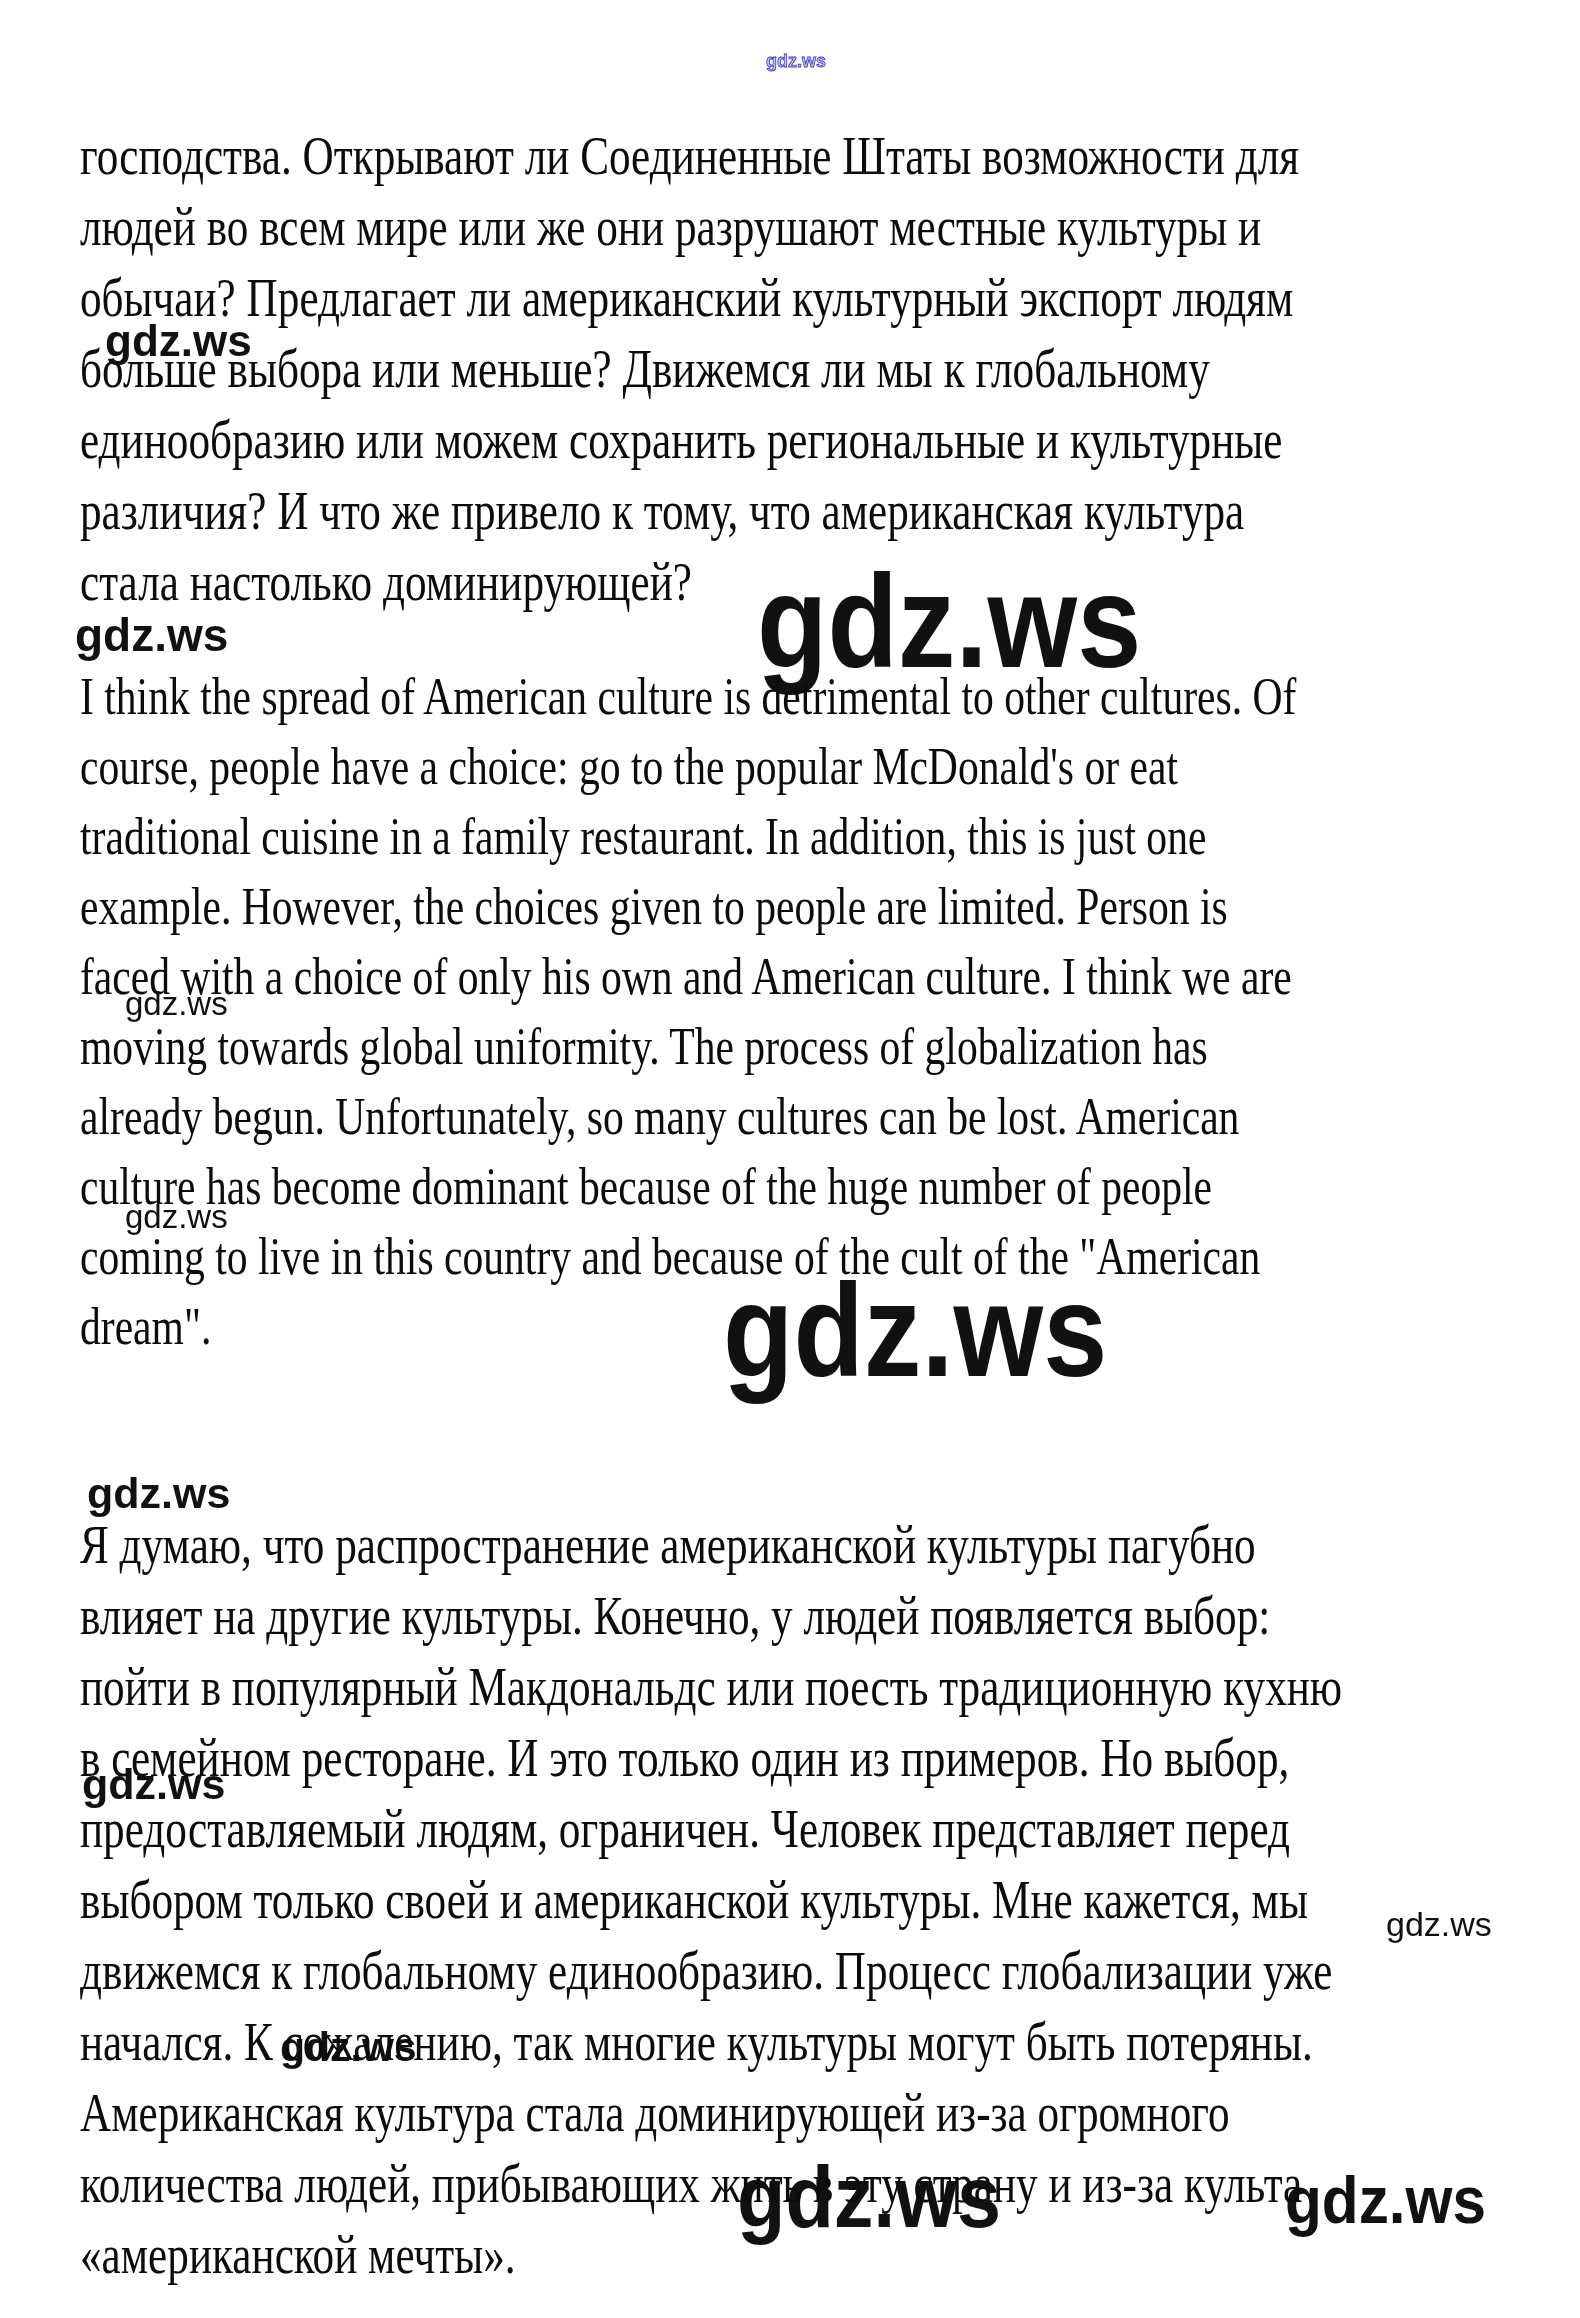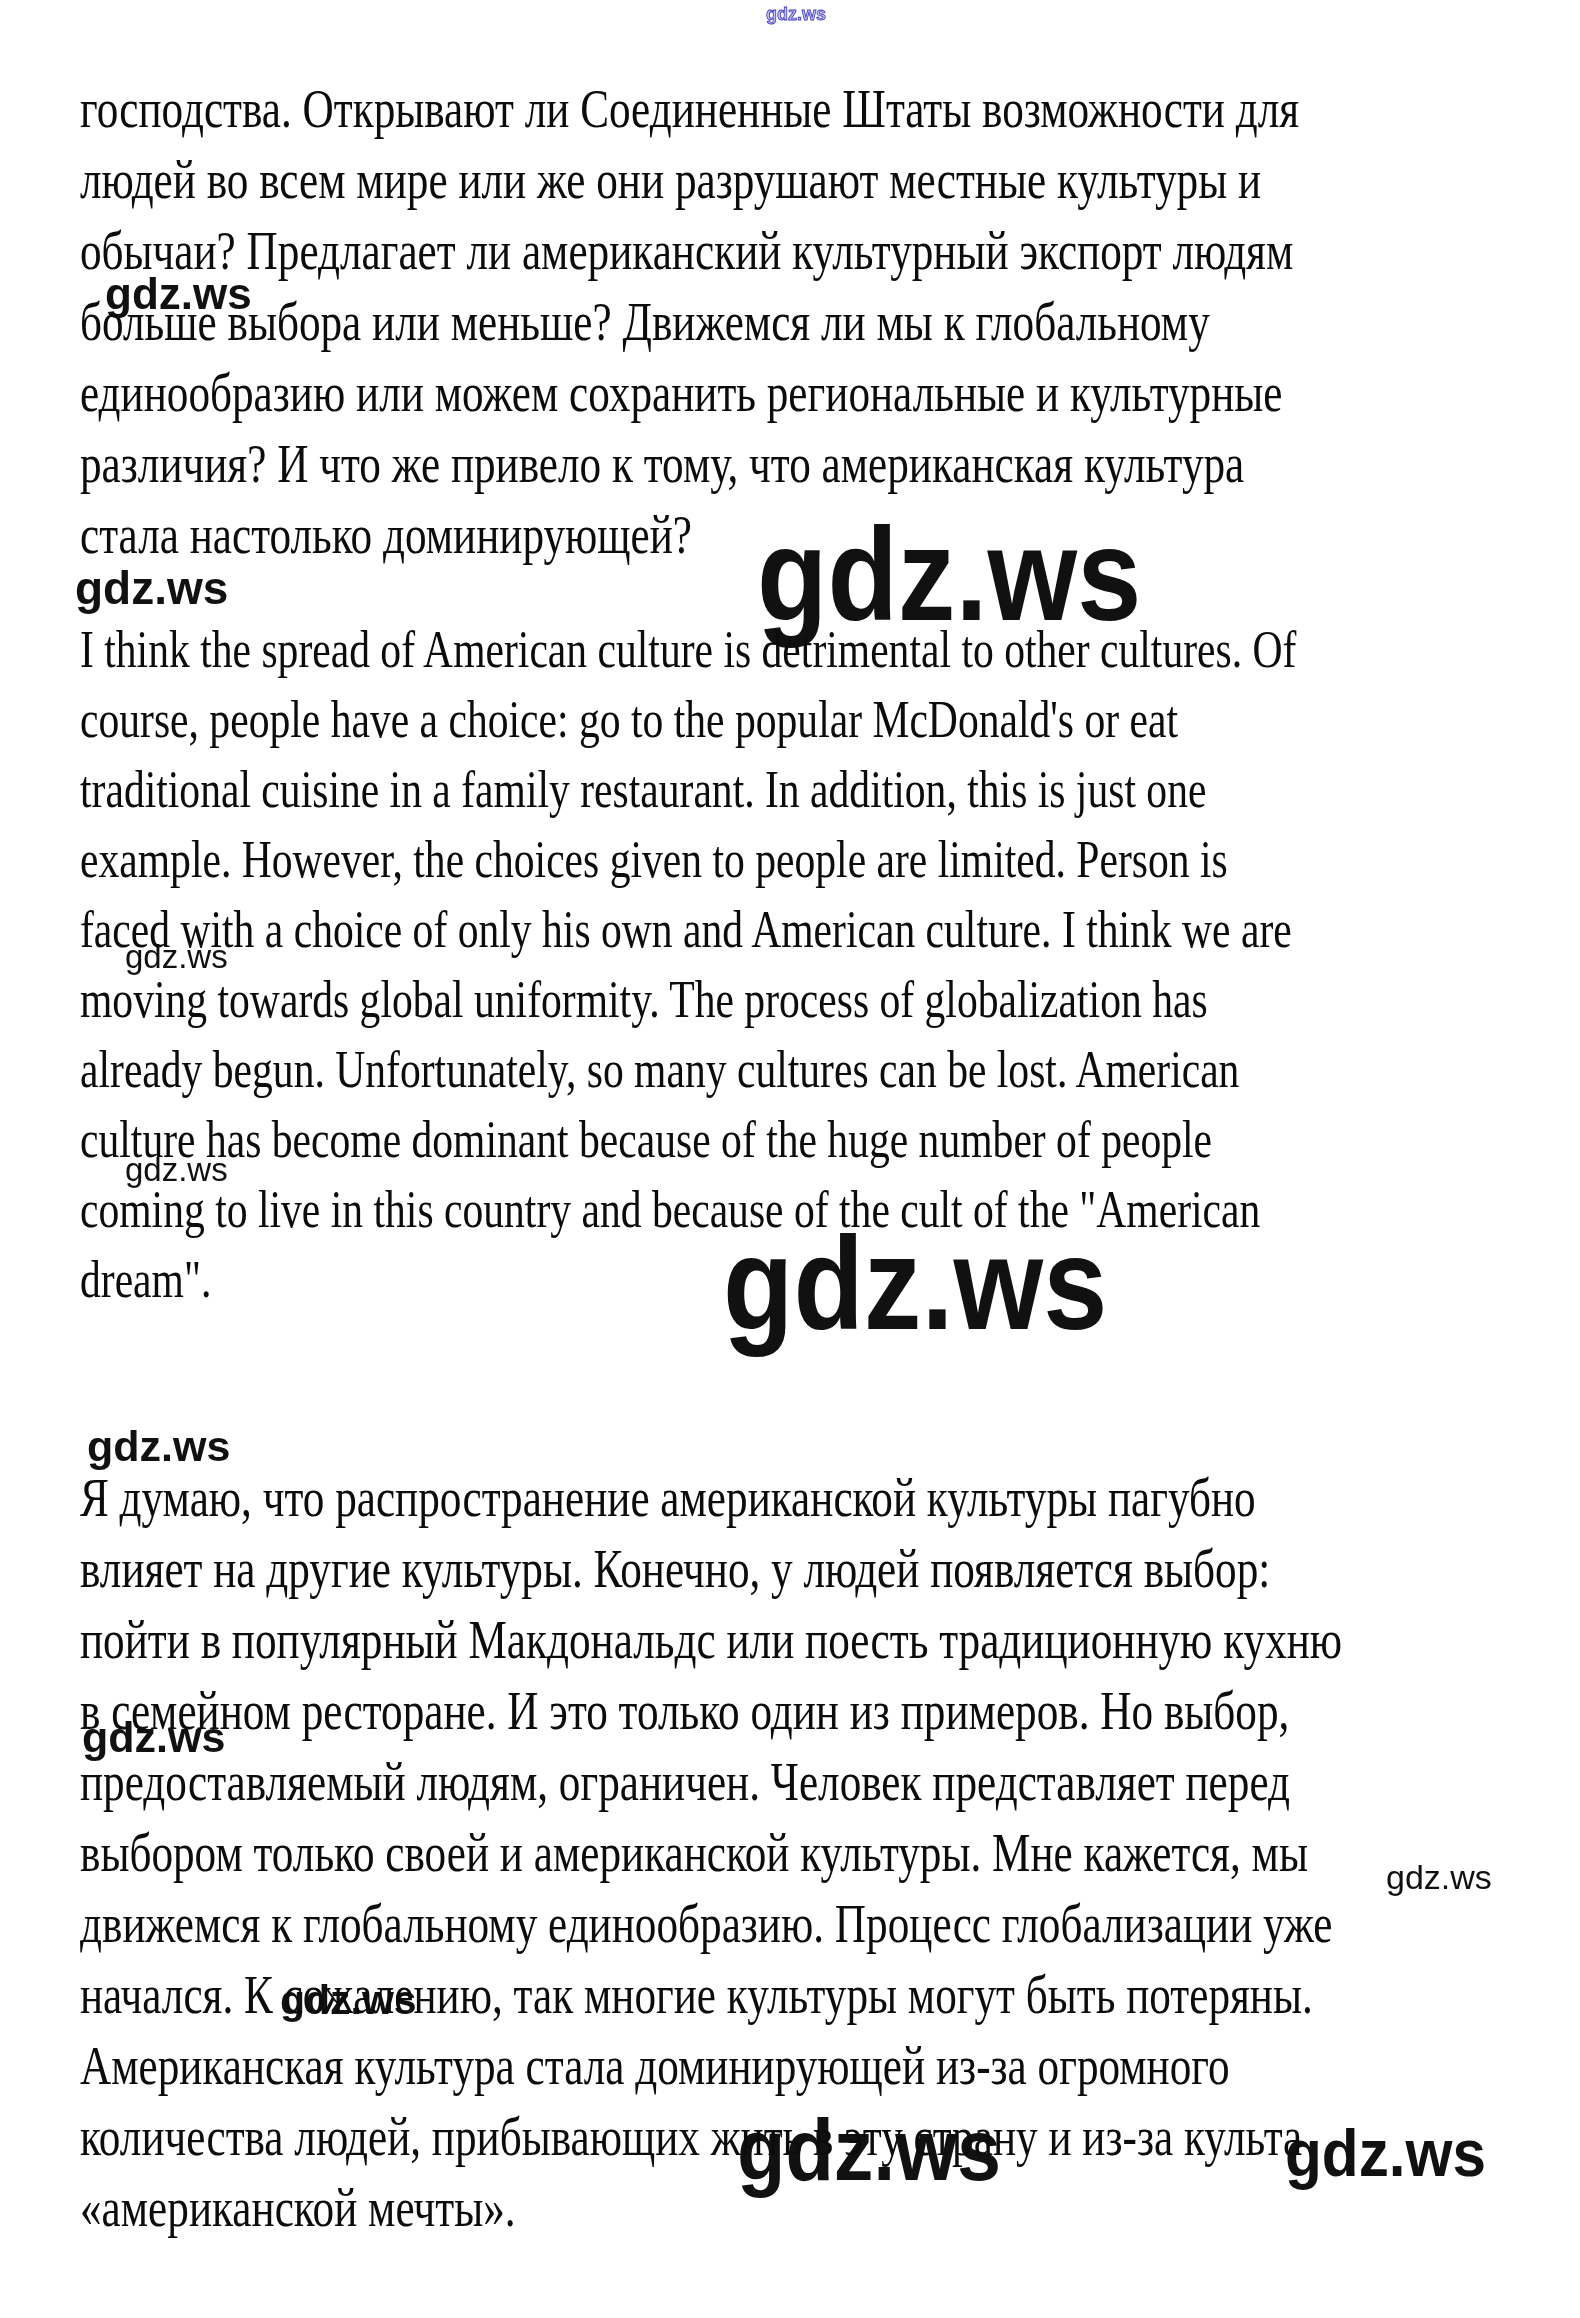--- a/index.html
+++ b/index.html
@@ -4,21 +4,21 @@
 <style>
   html,body{margin:0;padding:0;}
   body{
     width:1580px;height:2319px;
     background:#ffffff;
     position:relative;
     overflow:hidden;
     font-family:"Liberation Serif", serif;
     color:#0c0c0c;
   }
-  .page{position:absolute;inset:0;}
+  .page{position:absolute;inset:0;margin-top:47px;}
   
   .para{
     position:absolute;
     left:80px;
     transform:scaleX(0.80);
     transform-origin:left top;
     white-space:nowrap;
     color:#0c0c0c;
   }
   .para .tl{white-space:nowrap;}

